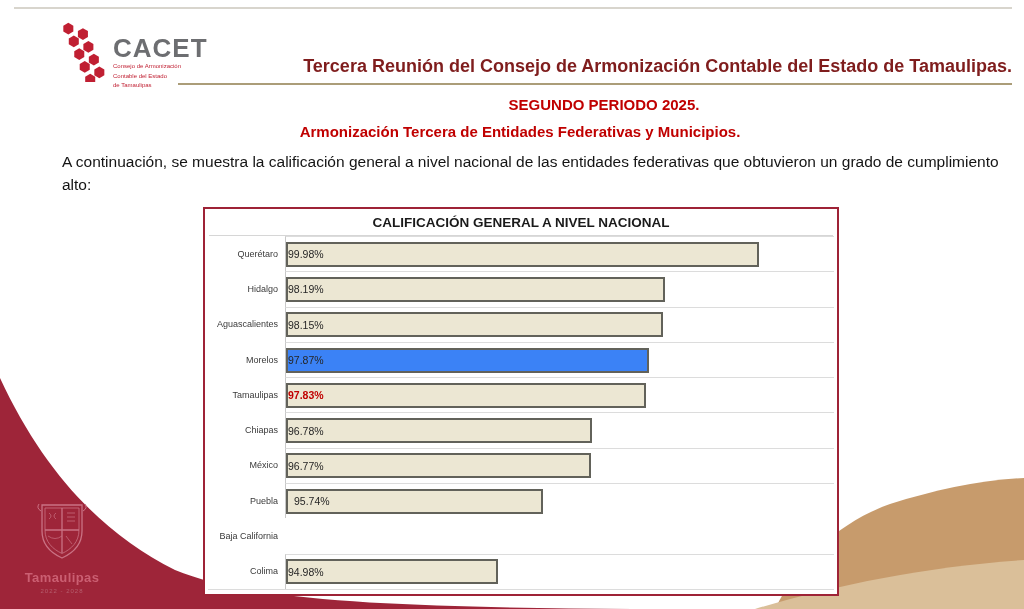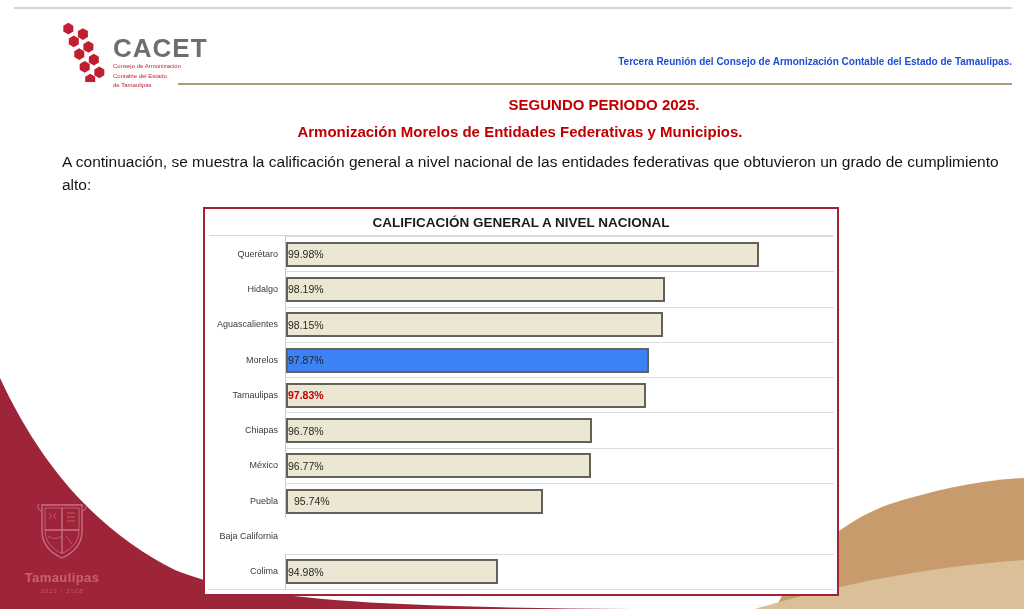--- a/index.html
+++ b/index.html
@@ -10,21 +10,21 @@
   
   .top-line{position:absolute;top:7px;left:14px;right:12px;height:2px;background:#d8d5cd;}
 
   
   .logo{position:absolute;left:58px;top:20px;display:flex;gap:7px;z-index:3;}
   .logo-text{margin-top:15px;}
   .logo-name{font-size:26px;font-weight:bold;letter-spacing:1px;color:#6d6e71;line-height:1;}
   .logo-sub{font-size:6px;color:#c01f32;line-height:1.25;margin-top:2px;}
 
   
-  .meeting-title{position:absolute;top:56px;right:12px;font-size:10px;font-weight:bold;color:#1d4ed8;}
+  .meeting-title{position:absolute;top:56px;right:12px;font-size:18px;font-weight:bold;color:#7f1d1d;}
   .tan-line{position:absolute;top:83px;left:178px;right:12px;height:2px;background:#ab9d79;}
 
   .period-title{position:absolute;top:96px;left:200px;right:16px;text-align:center;
     font-size:15px;font-weight:bold;color:#c00000;}
   .subtitle{position:absolute;top:123px;left:30px;right:14px;text-align:center;
     font-size:15px;font-weight:bold;color:#c00000;}
   .intro{position:absolute;top:150px;left:62px;width:944px;font-size:15.5px;color:#141414;line-height:1.5;}
 
   
   .deco-left{position:absolute;left:0;top:370px;z-index:1;}
@@ -85,21 +85,21 @@
       <div class="logo-sub">Consejo de Armonización</div>
       <div class="logo-sub">Contable del Estado</div>
       <div class="logo-sub">de Tamaulipas</div>
     </div>
   </div>
 
   <div class="meeting-title">Tercera Reunión del Consejo de Armonización Contable del Estado de Tamaulipas.</div>
   <div class="tan-line"></div>
 
   <div class="period-title">SEGUNDO PERIODO 2025.</div>
-  <div class="subtitle">Armonización Morelos de Entidades Federativas y Municipios.</div>
+  <div class="subtitle">Armonización Tercera de Entidades Federativas y Municipios.</div>
   <div class="intro">A continuación, se muestra la calificación general a nivel nacional de las entidades federativas que obtuvieron un grado de cumplimiento alto:</div>
 
   <div class="chart-box">
     <div class="chart-title">CALIFICACIÓN GENERAL A NIVEL NACIONAL</div>
     <div class="chart-title-divider"></div>
     <div class="rows" id="chart-rows">
         <div class="row">
           <div class="row-label">Querétaro</div>
           <div class="row-plot">
             <div class="bar" style="width: 85.52%; background: rgb(236, 231, 211); border-color: rgb(98, 98, 90);">

